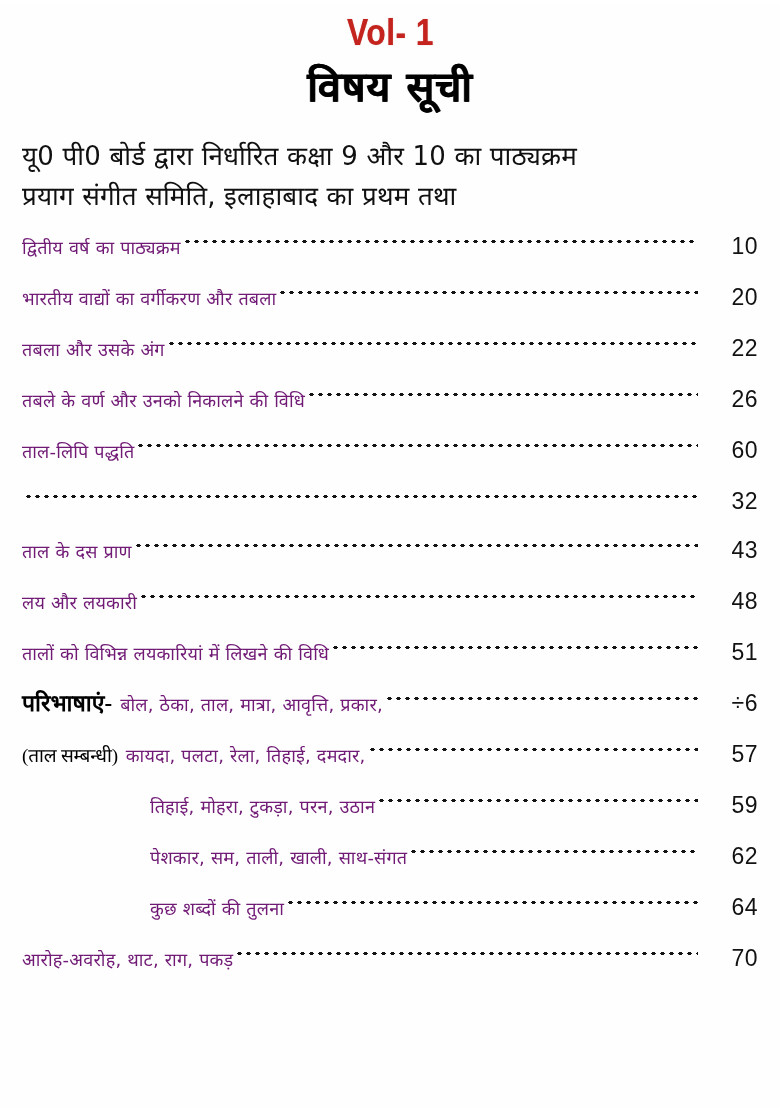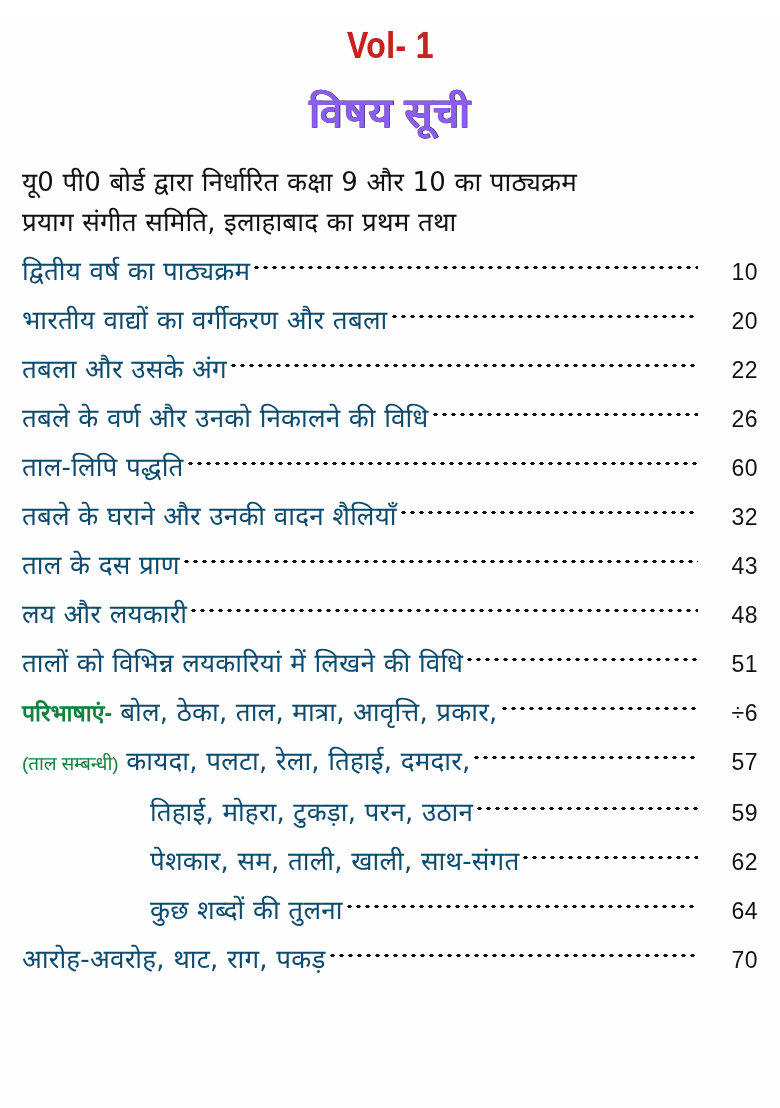--- a/index.html
+++ b/index.html
@@ -23,21 +23,21 @@
     width: 780px;
     height: 1108px;
     background: #fefefe;
     box-sizing: border-box;
     padding: 0;
   }
 
   
   .volume-line {
     text-align: center;
-    margin: 17px;
+    margin: 4px;
     padding-top: 8px;
     height: 52px;
     box-sizing: border-box;
   }
   .volume-label {
     display: inline-block;
     font-family: "Liberation Sans", "DejaVu Sans", sans-serif;
     font-weight: bold;
     font-size: 37px;
     letter-spacing: 0.5px;
@@ -87,41 +87,41 @@
     padding: 0;
   }
 
   .row-plain {
     min-height: 38px;
   }
 
   
   .lead {
     flex: 0 0 auto;
-    font-family: Liberation Sans, sans-serif;
+    font-family: Liberation Serif, serif;
     font-weight: bold;
     font-size: 23px;
     line-height: 38px;
     white-space: nowrap;
-    color: #15803d;
+    color: #000000;
     padding-right: 8px;
   }
   .lead.small {
     font-weight: normal;
     font-size: 19px;
     letter-spacing: -0.2px;
   }
 
   .title {
     flex: 0 1 auto;
     font-family: "DejaVu Sans", "Liberation Sans", sans-serif;
-    font-size: 26px;
+    font-size: 18px;
     line-height: 38px;
     white-space: nowrap;
-    color: #0c4a6e;
+    color: #701a75;
     letter-spacing: 0.2px;
   }
 
   
   .leader {
     flex: 1 1 auto;
     position: relative;
     height: 38px;
     overflow: hidden;
     margin: 0 4px 0 2px;
@@ -166,21 +166,21 @@
 </head>
 <body>
 
 <div class="page">
 
   <div class="volume-line">
     <span class="volume-label" style="color: rgb(196, 35, 30);">Vol- 1</span>
   </div>
 
   <div class="doc-title">
-    <span class="doc-title-text" style="color: #8b5cf6; font-family: Liberation Serif, serif;">विषय सूची</span>
+    <span class="doc-title-text" style="color: #000000;">विषय सूची</span>
   </div>
 
   <div class="toc">
 
     <div class="intro-block">
       <div class="intro-line">यू0 पी0 बोर्ड द्वारा निर्धारित कक्षा 9 और 10 का पाठ्यक्रम</div>
       <div class="intro-line">प्रयाग संगीत समिति, इलाहाबाद का प्रथम तथा</div>
     </div>
 
     <div id="entries">
@@ -203,21 +203,20 @@
           <span class="title">तबले के वर्ण और उनको निकालने की विधि</span>
           <span class="leader"></span>
           <span class="pageno">26</span>
         </div>
         <div class="row row-plain">
           <span class="title">ताल-लिपि पद्धति</span>
           <span class="leader"></span>
           <span class="pageno">60</span>
         </div>
         <div class="row row-plain">
-          <span class="title">तबले के घराने और उनकी वादन शैलियाँ</span>
           <span class="leader"></span>
           <span class="pageno">32</span>
         </div>
         <div class="row row-plain">
           <span class="title">ताल के दस प्राण</span>
           <span class="leader"></span>
           <span class="pageno">43</span>
         </div>
         <div class="row row-plain">
           <span class="title">लय और लयकारी</span>

